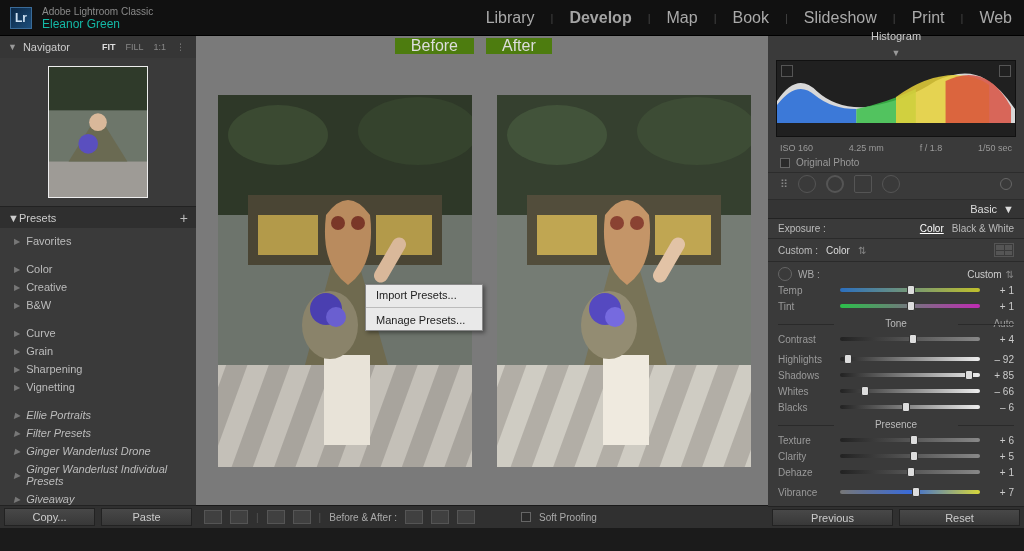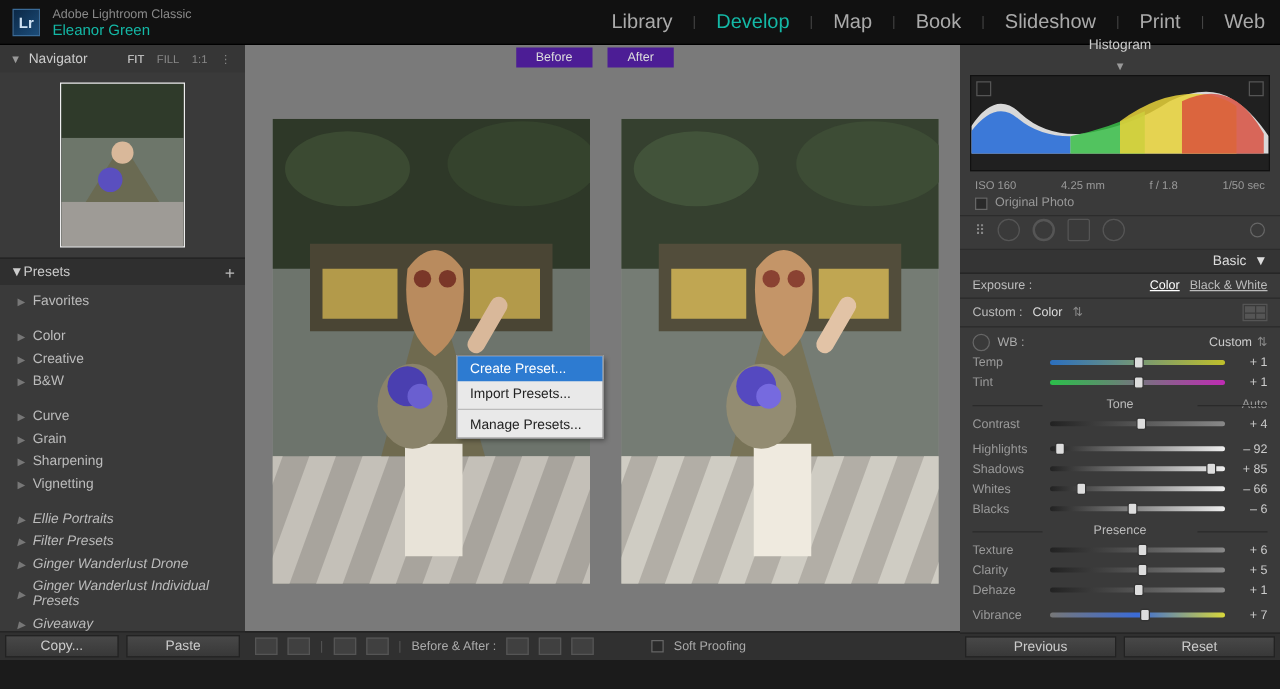--- a/index.html
+++ b/index.html
@@ -5,51 +5,51 @@
   * { box-sizing: border-box; margin: 0; padding: 0; font-family: "Segoe UI", Arial, sans-serif; }
   html, body { width: 1024px; height: 551px; overflow: hidden; background: #1b1b1b; color: #bcbcbc; font-size: 11px; }
   
   .header { height: 36px; display: flex; align-items: center; padding: 0 10px; background: #111; border-bottom: 1px solid #000; }
   .lr-logo { width: 22px; height: 22px; background: linear-gradient(135deg,#0b2846,#1c4d7a); border:1px solid #3a6b98; display:flex; align-items:center; justify-content:center; color:#cfe2f3; font-size:12px; font-weight:600; }
   .header-titles { margin-left: 10px; line-height: 13px; }
   .app-name { font-size: 10px; color: #8a8a8a; }
   .user-name { font-size: 12px; color: #14b8a6; }
   .header-tabs { margin-left: auto; display: flex; gap: 14px; align-items: center; }
   .header-tab { color: #aaa; font-size: 16px; cursor: pointer; padding: 0 2px; }
-  .header-tab.active { color: #14b8a6; font-weight: 400; }
+  .header-tab.active { color: #a3a3a3; font-weight: 700; }
   .tab-sep { color: #444; }
   
   .main { display: flex; height: 492px; }
   .col-left { width: 196px; background: #3a3a3a; display:flex; flex-direction:column; position:relative; }
   .col-center { flex: 1; background: #7a7a7a; position: relative; display:flex; flex-direction:column; }
   .col-right { width: 256px; background: #3a3a3a; display:flex; flex-direction:column; }
   
   .panel-header { height: 22px; display:flex; align-items:center; padding: 0 8px; background:#363636; color:#ccc; }
   .panel-header .tri { margin-right: 6px; font-size:9px; color:#999; }
   .nav-zoom { margin-left: auto; display:flex; gap:4px; font-size:9px; color:#888; }
   .nav-zoom span { border:1px solid transparent; padding:0 2px; }
-  .nav-zoom span.sel { color:#ddd; }
+  .nav-zoom span.sel { color:#ddd;font-weight:bold; }
   
   .navigator-preview { height: 148px; display:flex; align-items:center; justify-content:center; }
   .nav-thumb { width: 100px; height: 132px; border: 1px solid #eee; }
   
   .presets-head { height: 22px; display:flex; align-items:center; padding:0 8px; background:#2f2f2f; color:#ccc; border-top:1px solid #222; }
   .plus { margin-left:auto; font-size:14px; color:#bbb; cursor:pointer; }
   .presets-body { flex:1; overflow:hidden; padding: 4px 0; }
   .preset-group { padding: 3px 14px; color:#bcbcbc; cursor:pointer; display:flex; align-items:center; gap:6px; font-size:11px; }
   .preset-group .chev { font-size:8px; color:#777; }
   .preset-sep { height: 10px; }
   .preset-group.italic { font-style: italic; }
   
   .left-footer { height:23px; display:flex; gap:6px; padding:2px 4px; background:#303030; border-top:1px solid #222; }
   .lf-btn { flex:1; background:linear-gradient(#484848,#383838); border:1px solid #222; color:#ccc; font-size:11px; display:flex; align-items:center; justify-content:center; cursor:pointer; }
   
   .before-after-labels { height:20px; display:flex; }
   .ba-spacer { flex:1; display:flex; justify-content:flex-end; padding-right:4px; }
-  .ba-label { background:#4c1d95; color:#ddd; font-size:10px; padding:2px 16px; margin-top:2px; height:16px; display:flex; align-items:center; }
+  .ba-label { background:#4d7c0f; color:#ddd; font-size:16px; padding:2px 16px; margin-top:2px; height:16px; display:flex; align-items:center; }
   .ba-gap { width: 8px; }
   .canvas-area { flex:1; display:flex; gap:2px; padding: 4px 6px 4px 10px; }
   .canvas-pane { flex:1; display:flex; align-items:center; justify-content:center; }
   .photo { width: 254px; height: 372px; background:#888; }
   .center-footer { height:23px; background:#303030; border-top:1px solid #1a1a1a; display:flex; align-items:center; padding: 0 8px; gap:8px; font-size:10px; color:#aaa; }
   .cf-iconbox { width:18px; height:14px; border:1px solid #555; background:#404040; }
   .cf-sep { color:#555; }
   .cf-checkbox { width:10px; height:10px; border:1px solid #666; background:#2a2a2a; display:inline-block; }
   
   .r-header { height:22px; display:flex; align-items:center; padding:0 10px; color:#ccc; justify-content:flex-end; gap:6px;flex-direction:column; }
@@ -76,21 +76,21 @@
   .track.tint { background:linear-gradient(90deg,#2bbf4a,#bf2bb3); }
   .track.hl { background:linear-gradient(90deg,#222,#eee); }
   .track.vib { background:linear-gradient(90deg,#777,#3a6bd8,#d8d83a); }
   .thumb { position:absolute; top:50%; width:8px; height:10px; background:#ddd; border:1px solid #333; transform:translate(-50%,-50%); border-radius:2px; }
   .section-title { text-align:center; color:#bbb; position:relative; margin:4px 0 2px 0; }
   .section-title::before, .section-title::after { content:""; position:absolute; top:50%; width:56px; height:1px; background:#2a2a2a; }
   .section-title::before { left:0; }
   .section-title::after { right:0; }
   .auto-link { margin-left:auto; color:#9a9a9a; cursor:pointer; }
   .treatment { display:flex; align-items:center; padding:4px 10px; gap:8px; font-size:10px; border-bottom:1px solid #2a2a2a; }
-  .treatment .opt { color:#bbb; cursor:pointer;text-decoration:underline; }
+  .treatment .opt { color:#bbb; cursor:pointer; }
   .treatment .opt.active { color:#fff; text-decoration:underline; }
   .profile-row { display:flex; align-items:center; padding:4px 10px; gap:8px; font-size:10px; border-bottom:1px solid #2a2a2a; }
   .grid-icon { width:20px; height:14px; border:1px solid #555; margin-left:auto; display:grid; grid-template-columns:1fr 1fr; grid-template-rows:1fr 1fr; gap:1px; padding:1px; }
   .grid-icon div { background:#555; }
   .right-footer { height:23px; display:flex; gap:6px; padding:2px 4px; background:#303030; border-top:1px solid #222; }
   
   .context-menu { position:absolute; left:169px; top:248px; width:118px; background:#e9e9e9; border:1px solid #888; box-shadow: 2px 2px 4px rgba(0,0,0,0.4); z-index:50; }
   .ctx-item { padding:4px 10px; font-size:11px; color:#222; cursor:pointer; }
   .ctx-item.hover { background:#2d7bd1; color:#fff; }
   .ctx-sep { height:1px; background:#bbb; margin:2px 0; }
@@ -302,21 +302,20 @@
       <span>Before &amp; After :</span>
       <div class="cf-iconbox"></div>
       <div class="cf-iconbox"></div>
       <div class="cf-iconbox"></div>
       <span class="cf-sep" style="margin-left:30px"></span>
       <span class="cf-checkbox"></span>
       <span>Soft Proofing</span>
     </div>
 
     <div class="context-menu">
-      <div class="ctx-item hover">Create Preset...</div>
       <div class="ctx-item">Import Presets...</div>
       <div class="ctx-sep"></div>
       <div class="ctx-item">Manage Presets...</div>
     </div>
   </div>
 
   <div class="col-right">
     <div class="r-header">
       <span>Histogram</span>
       <span class="tri">▼</span>

